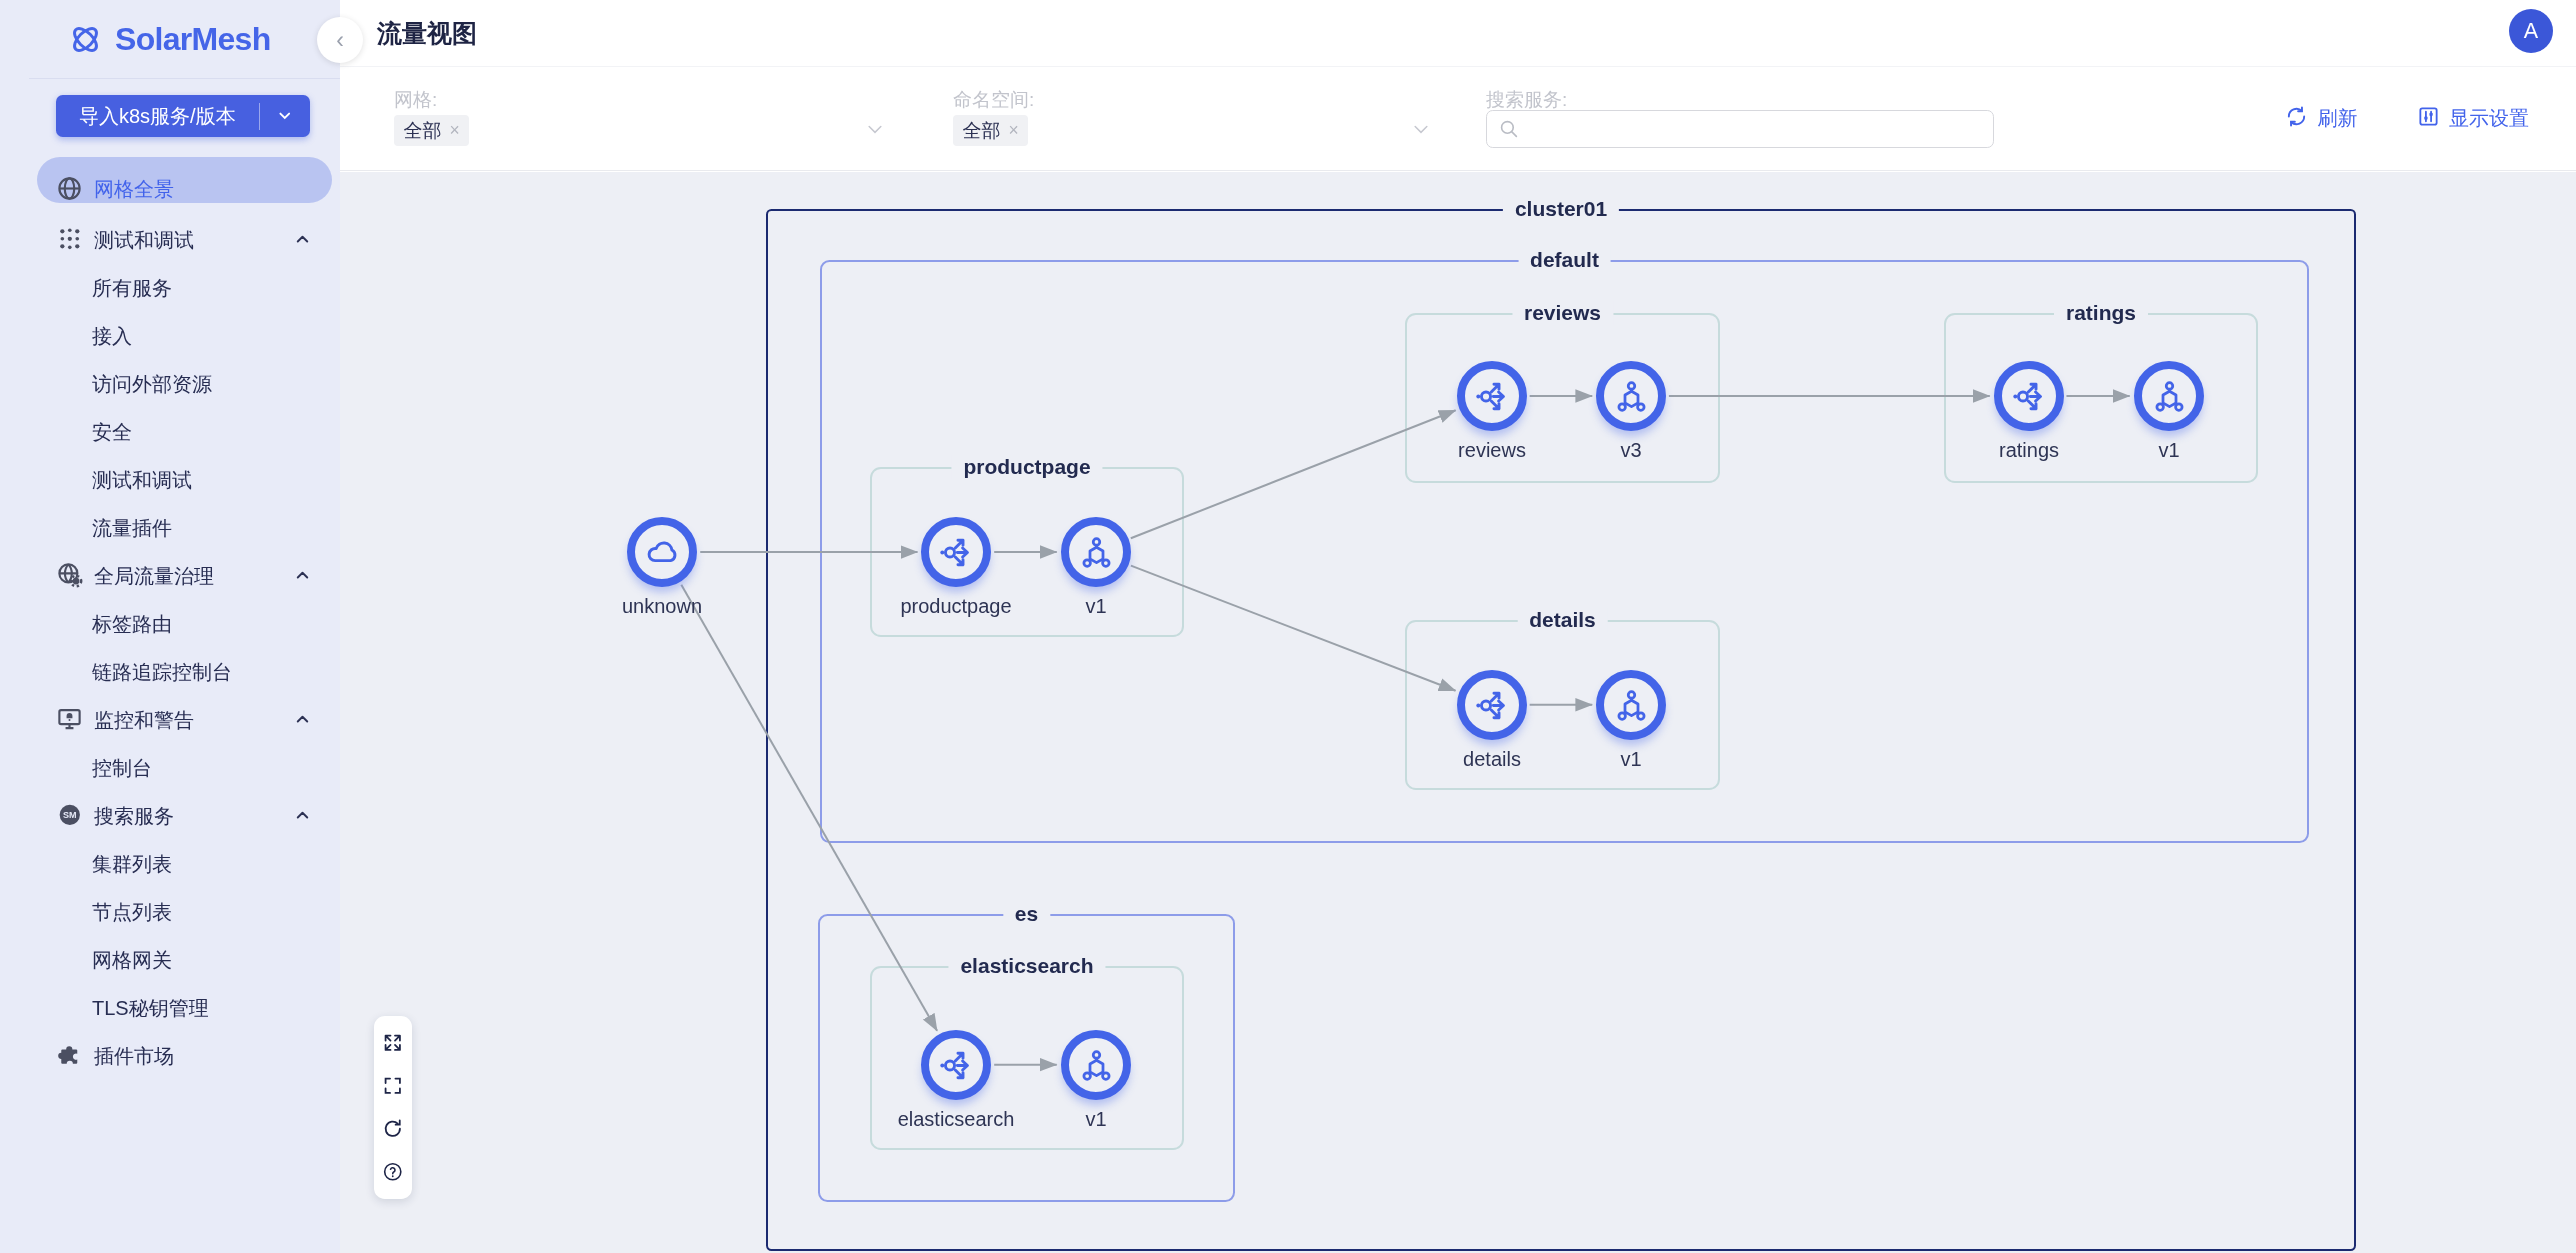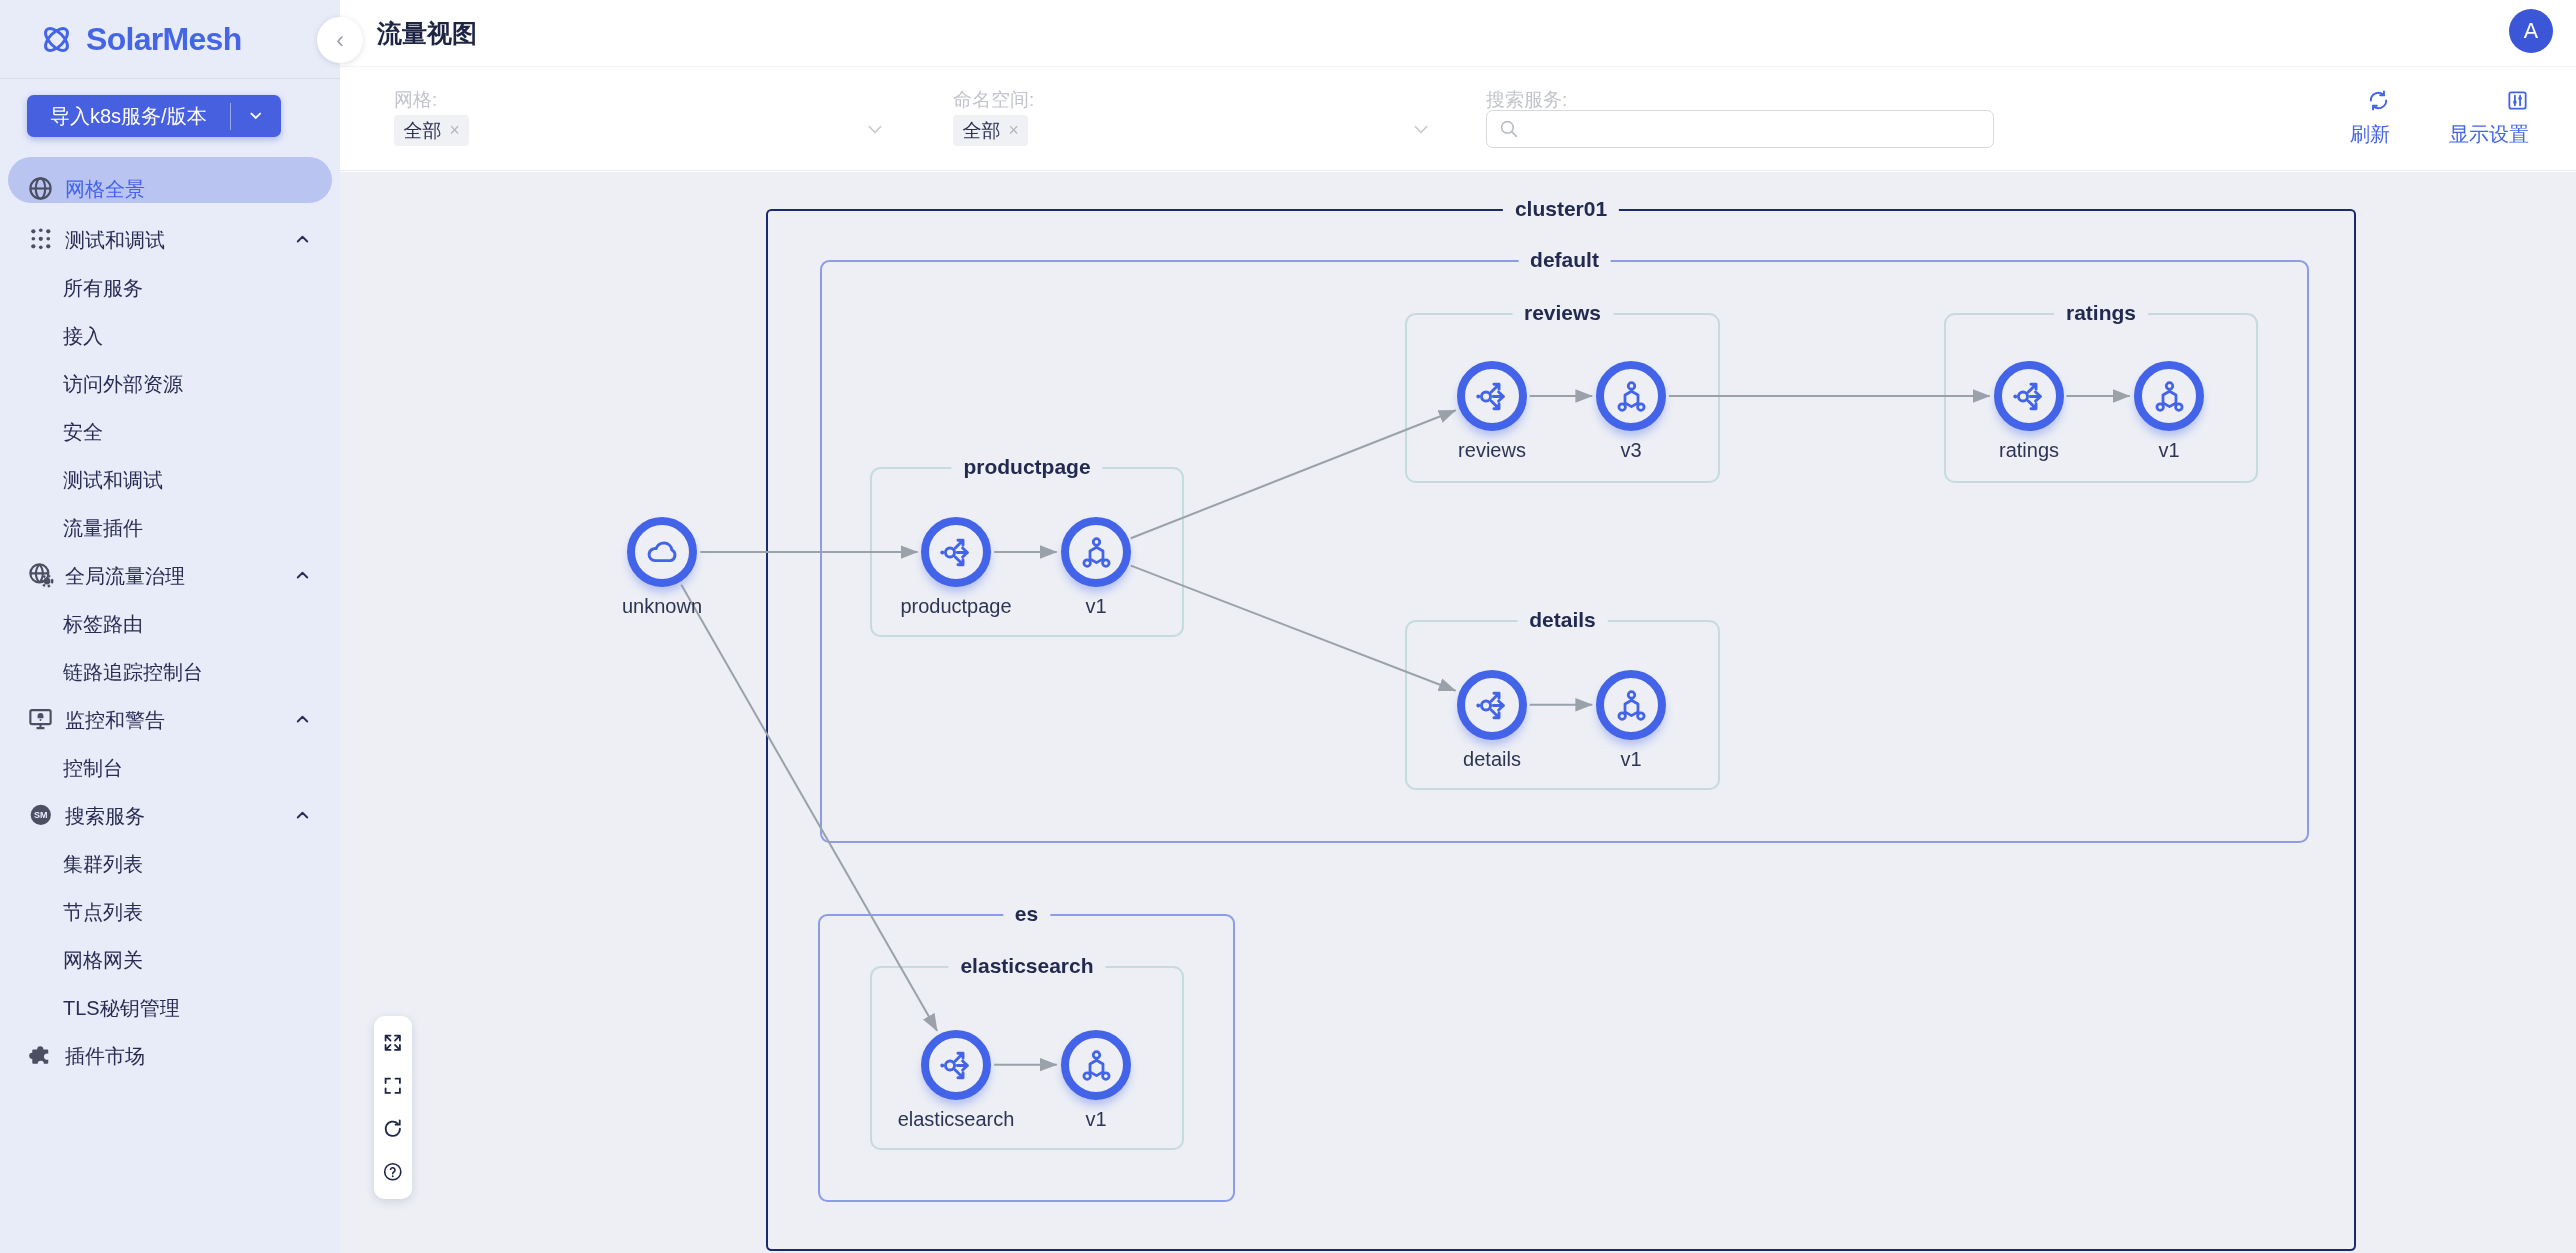--- a/index.html
+++ b/index.html
@@ -4,21 +4,21 @@
 <style>
   :root{
     --blue:#4263eb; --btn-blue:#4760e0; --sidebar-bg:#e8ebf8; --pill-bg:#b9c4f1;
     --navy:#272d52; --title:#1e2444; --canvas-bg:#edeff5;
     --cluster-border:#1b2a70; --ns-border:#8d9ce9; --app-border:#c6dbdc;
     --edge:#9aa1a9; --ring:#4364e8; --label-gray:#c2c4cc;
   }
   *{box-sizing:border-box;margin:0;padding:0;font-family:"Liberation Sans","DejaVu Sans",sans-serif;}
   html,body{width:2576px;height:1253px;overflow:hidden;background:#fff;}
   
-  .sidebar{position:absolute;left:0;top:0;width:340px;height:1253px;background:var(--sidebar-bg);z-index:5;}
+  .sidebar{position:absolute;left:0;top:0;width:340px;height:1253px;background:var(--sidebar-bg);z-index:5;padding-left:29px;}
   .logo-row{height:79px;display:flex;align-items:center;padding-left:39px;border-bottom:1.3px solid #d9ddf0;}
   .logo-row svg{width:35px;height:35px;}
   .logo-text{font-size:32px;font-weight:bold;color:#4565e8;margin-left:12px;letter-spacing:-0.7px;}
   .import-btn{margin:16px 0 20px 27px;width:254px;height:42px;background:var(--btn-blue);border:none;border-radius:6.7px;
     color:#fff;font-size:20px;display:flex;align-items:center;cursor:pointer;box-shadow:0 2.7px 6.7px rgba(70,96,224,.35);}
   .import-btn .lbl{flex:1;text-align:center;}
   .import-btn .sep{width:1.3px;height:27px;background:rgba(255,255,255,.45);}
   .import-btn .dd{width:50px;display:flex;align-items:center;justify-content:center;}
   .nav{margin-top:0;}
   .nav-row{height:48px;display:flex;align-items:flex-end;color:var(--navy);font-size:20px;cursor:pointer;position:relative;}
@@ -42,21 +42,21 @@
   .chip{position:absolute;top:48px;left:0;height:31px;background:#f0f1f4;border-radius:4px;display:inline-flex;
     align-items:center;padding:0 9.4px;font-size:19px;color:#2b3052;}
   .chip .x{margin-left:8px;color:#b3b6bf;font-size:17.5px;cursor:pointer;}
   .fchev{position:absolute;top:52px;right:0;color:#c6c8d0;}
   .f-mesh{left:54px;width:491px;} .f-ns{left:613px;width:478px;}
   .f-search{left:1146px;width:511px;}
   .search-box{position:absolute;top:43px;left:0;width:508px;height:38px;border:1.3px solid #d7d8dd;border-radius:6.7px;
     background:#fff;display:flex;align-items:center;padding-left:10.8px;}
   .search-box input{border:none;outline:none;font-size:19px;flex:1;margin-left:6.7px;color:#333;background:transparent;}
   .bar-links{position:absolute;right:47px;top:0;height:100%;display:flex;align-items:center;gap:59px;}
-  .bar-link{display:flex;align-items:flex-end;gap:9.4px;color:var(--blue);font-size:20px;cursor:pointer;flex-direction:column;}
+  .bar-link{display:flex;align-items:flex-start;gap:9.4px;color:var(--blue);font-size:20px;cursor:pointer;}
   
   .canvas{position:absolute;left:0;top:172px;right:0;bottom:0;background:var(--canvas-bg);overflow:hidden;}
   .gbox{position:absolute;border-radius:9.4px;}
   .gbox.cluster{border:2px solid var(--cluster-border);border-radius:5.4px;}
   .gbox.namespace{border:2px solid var(--ns-border);}
   .gbox.app{border:2px solid var(--app-border);border-radius:10.8px;}
   .gbox .glabel{position:absolute;top:-14px;left:50%;transform:translateX(-50%);background:var(--canvas-bg);
     padding:0 12px;font-size:21px;font-weight:bold;color:#222a4f;white-space:nowrap;}
   #edge-layer{position:absolute;left:0;top:0;z-index:2;}
   .node{position:absolute;width:70px;height:70px;border:8.7px solid var(--ring);border-radius:50%;background:var(--canvas-bg);

